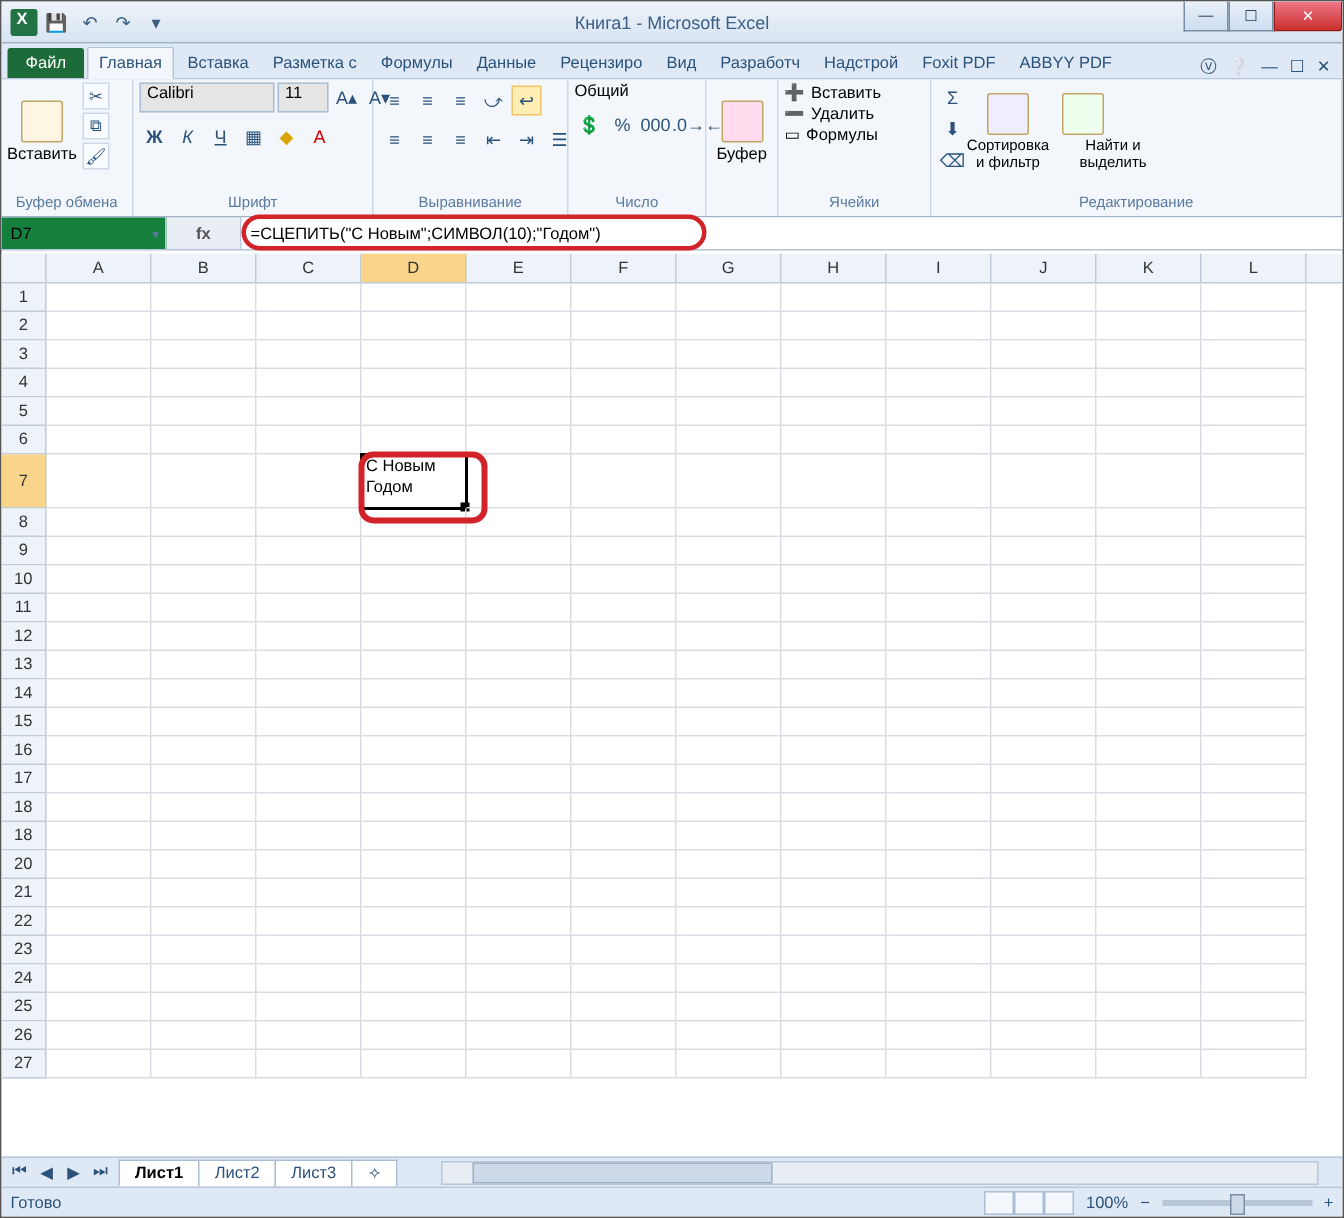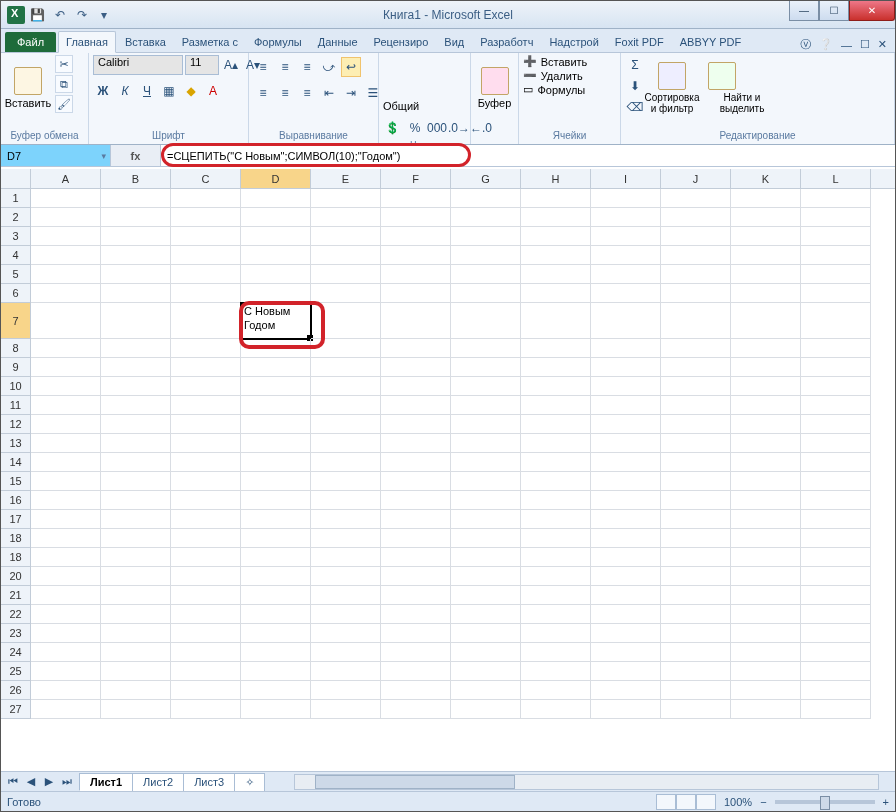--- a/index.html
+++ b/index.html
@@ -41,21 +41,21 @@
 .g-clip { width: 88px; }
 .g-font { width: 160px; }
 .g-align { width: 130px; }
 .g-num { width: 92px; }
 .g-styles { width: 48px; }
 .g-cells { width: 102px; }
 .g-edit { width: 170px; flex: 1; }
 
 
 .fxrow { height: 22px; display: flex; border-bottom: 1px solid #b7c6d9; background: #e9eef5; }
-.namebox { width: 110px; border-right: 1px solid #b7c6d9; background: #7dd3fc; display: flex; align-items: center; padding: 0 6px; font-size: 11px; position: relative; }
+.namebox { width: 110px; border-right: 1px solid #b7c6d9; background: #15803d; display: flex; align-items: center; padding: 0 6px; font-size: 11px; position: relative; }
 .namebox::after { content: "▾"; position: absolute; right: 4px; color: #5a7aa0; font-size: 9px; }
 .fx-btns { width: 50px; display: flex; align-items: center; justify-content: center; gap: 6px; border-right: 1px solid #b7c6d9; color: #888; }
 .fx-label { font-weight: bold; color: #555; font-size: 11px; }
 .formula-input { flex: 1; background: #fff; display: flex; align-items: center; padding: 0 6px; font-size: 11px; position: relative; }
 .formula-highlight { position: absolute; left: 0; top: -2px; height: 24px; width: 310px; border: 3px solid #d2232a; border-radius: 12px; pointer-events: none; }
 
 
 .gridwrap { position: absolute; top: 168px; left: 0; right: 0; bottom: 40px; overflow: hidden; background: #fff; }
 .colhdrs { display: flex; height: 20px; position: sticky; top: 0; background: #eef3f9; border-bottom: 1px solid #c2ccd8; }
 .corner { width: 30px; border-right: 1px solid #c2ccd8; background: #eef3f9; }
@@ -187,21 +187,21 @@
         <div class="sq">≡</div>
         <div class="sq">⇤</div>
         <div class="sq">⇥</div>
         <div class="sq">☰</div>
       </div>
     </div>
     <div class="group-label">Выравнивание</div>
   </div>
 
   <div class="group g-num">
-    <div class="group-body" style="flex-direction:column;margin-top:45px;">
+    <div class="group-body" style="flex-direction:column;">
       <div class="sel" style="width:80px;">Общий</div>
       <div class="btnrow">
         <div class="sq">💲</div>
         <div class="sq">%</div>
         <div class="sq">000</div>
         <div class="sq">.0→</div>
         <div class="sq">←.0</div>
       </div>
     </div>
     <div class="group-label">Число</div>

